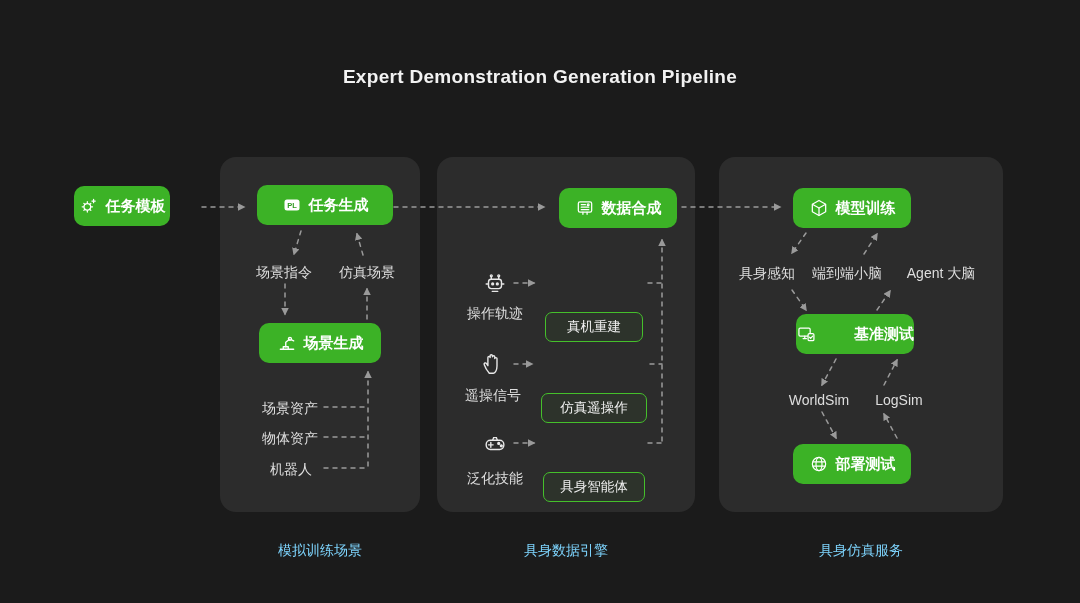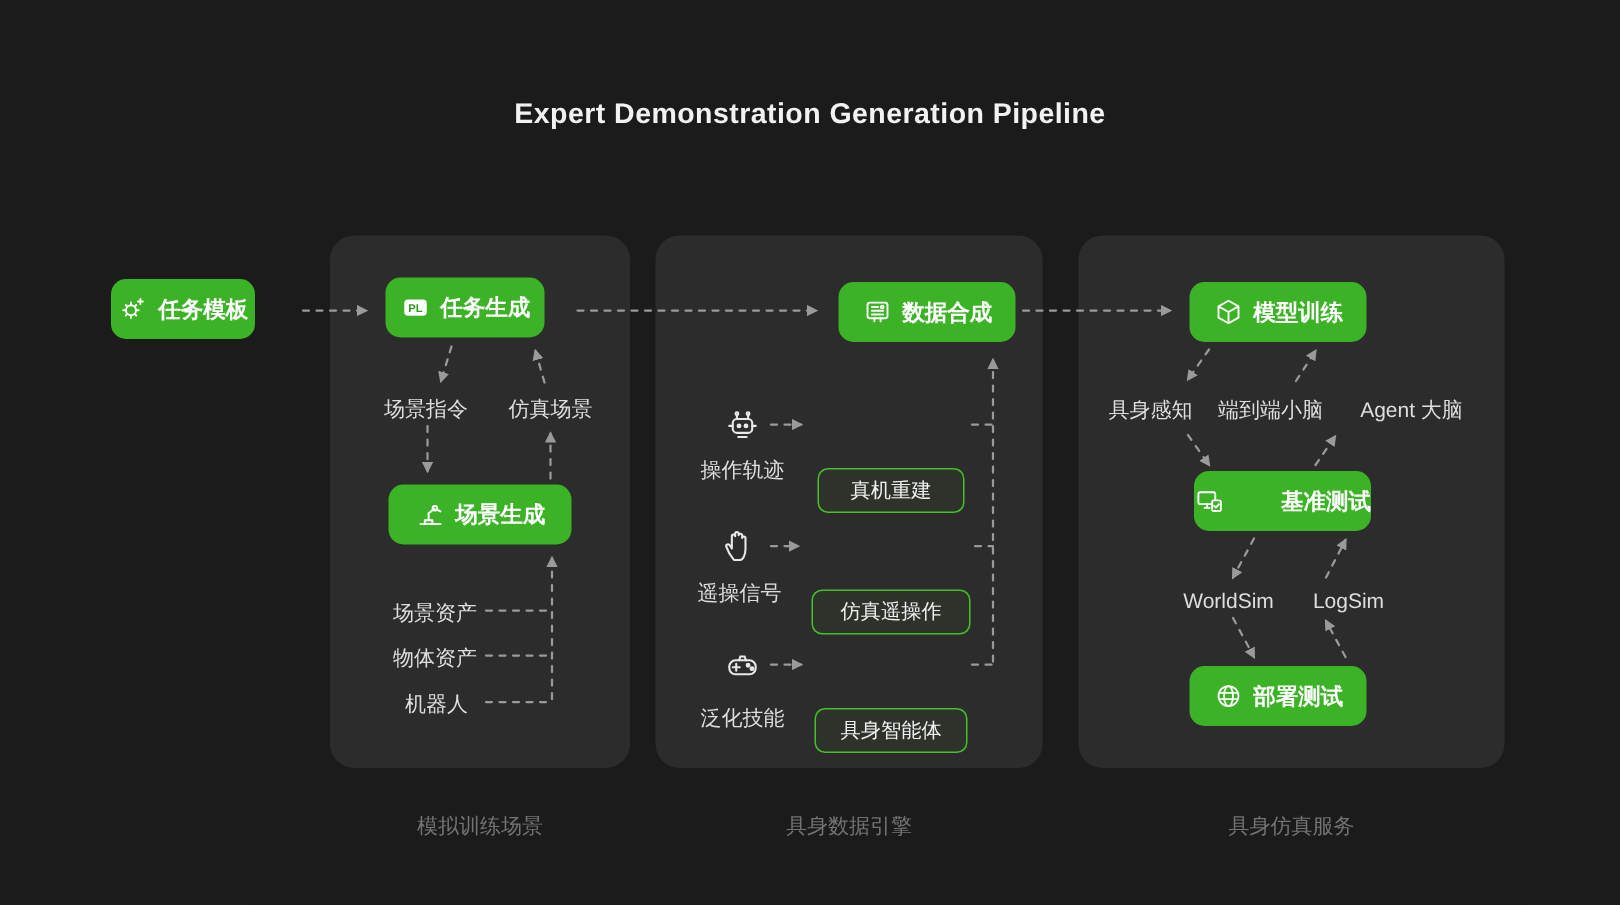--- a/index.html
+++ b/index.html
@@ -10,21 +10,21 @@
            color:#f2f2f2; font-size:19px; font-weight:700; letter-spacing:.3px; }
   .panel { position:absolute; top:157px; height:355px; background:#2c2c2c; border-radius:16px; }
   .gbtn  { position:absolute; height:40px; background:#3cb226; border-radius:10px;
            display:flex; align-items:center; justify-content:center; gap:7px;
            color:#fff; font-weight:700; font-size:15px; white-space:nowrap; }
   .gbtn .icn { display:flex; align-items:center; }
   .obox  { position:absolute; height:30px; border:1.5px solid #45c02b; border-radius:7px;
            display:flex; align-items:center; justify-content:center;
            color:#f0f0f0; font-size:13.5px; background:rgba(69,192,43,0.05); white-space:nowrap;margin-top:44px; }
   .lbl   { position:absolute; color:#dedede; font-size:14px; white-space:nowrap; transform:translateX(-50%); }
-  .caption { position:absolute; top:542px; color:#737373; font-size:14px; white-space:nowrap; transform:translateX(-50%); }
+  .caption { position:absolute; top:542px; color:#7dd3fc; font-size:14px; white-space:nowrap; transform:translateX(-50%); }
   .rowicon { position:absolute; transform:translate(-50%,-50%); display:flex; }
   svg.arrows { position:absolute; left:0; top:0; pointer-events:none; }
 </style>
 </head>
 <body>
 
 <div class="stage">
 
   <div class="title">Expert Demonstration Generation Pipeline</div>
 
@@ -79,21 +79,21 @@
         <line x1="5.8" y1="8.8" x2="7.1" y2="10.1"></line>
         <line x1="12.9" y1="15.9" x2="14.2" y2="17.2"></line>
         <line x1="5.8" y1="17.2" x2="7.1" y2="15.9"></line>
         <line x1="12.9" y1="10.1" x2="14.2" y2="8.8"></line>
         <path d="M17.5 4 v4 M15.5 6 h4"></path>
       </svg>
     </span>
     <span>任务模板</span>
   </div>
 
-  <div class="gbtn" style="left:257px;top:185px;width:106px;">
+  <div class="gbtn" style="left:257px;top:185px;width:136px;">
     <span class="icn">
       <svg viewBox="0 0 24 24" width="20" height="20">
         <rect x="3" y="5.5" width="18" height="13" rx="3" fill="#fff"></rect>
         <text x="12" y="15.5" text-anchor="middle" font-size="9" font-weight="bold" fill="#2f9a1f">PL</text>
       </svg>
     </span>
     <span>任务生成</span>
   </div>
 
   <span class="lbl" style="left:284px;top:264px;">场景指令</span>

